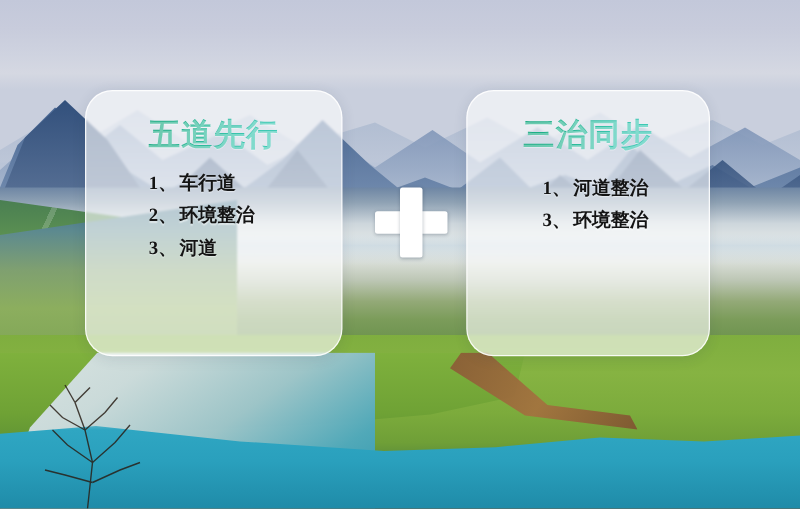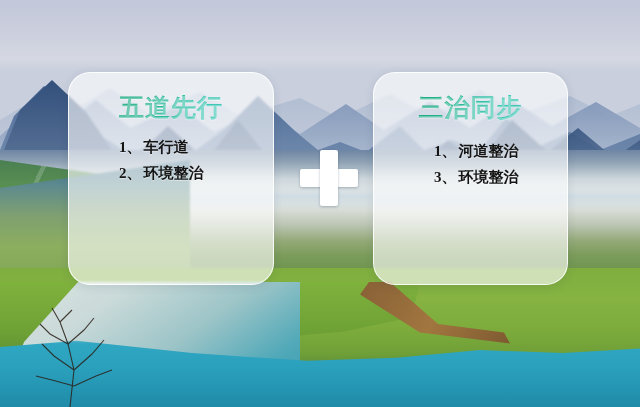--- a/index.html
+++ b/index.html
@@ -239,20 +239,23 @@
 
   <div class="card" id="card-left">
     <div class="card-title">五道先行</div>
     <ul class="card-list">
       <li>
         <span class="li-num">1、</span><span>车行道</span>
       </li>
       <li>
         <span class="li-num">2、</span><span>环境整治</span>
       </li>
+      <li>
+        <span class="li-num">3、</span><span>河道</span>
+      </li>
     </ul>
   </div>
 
   <div id="plus-sign">
     <div class="bar h"></div>
     <div class="bar v"></div>
   </div>
 
   <div class="card" id="card-right">
     <div class="card-title">三治同步</div>

